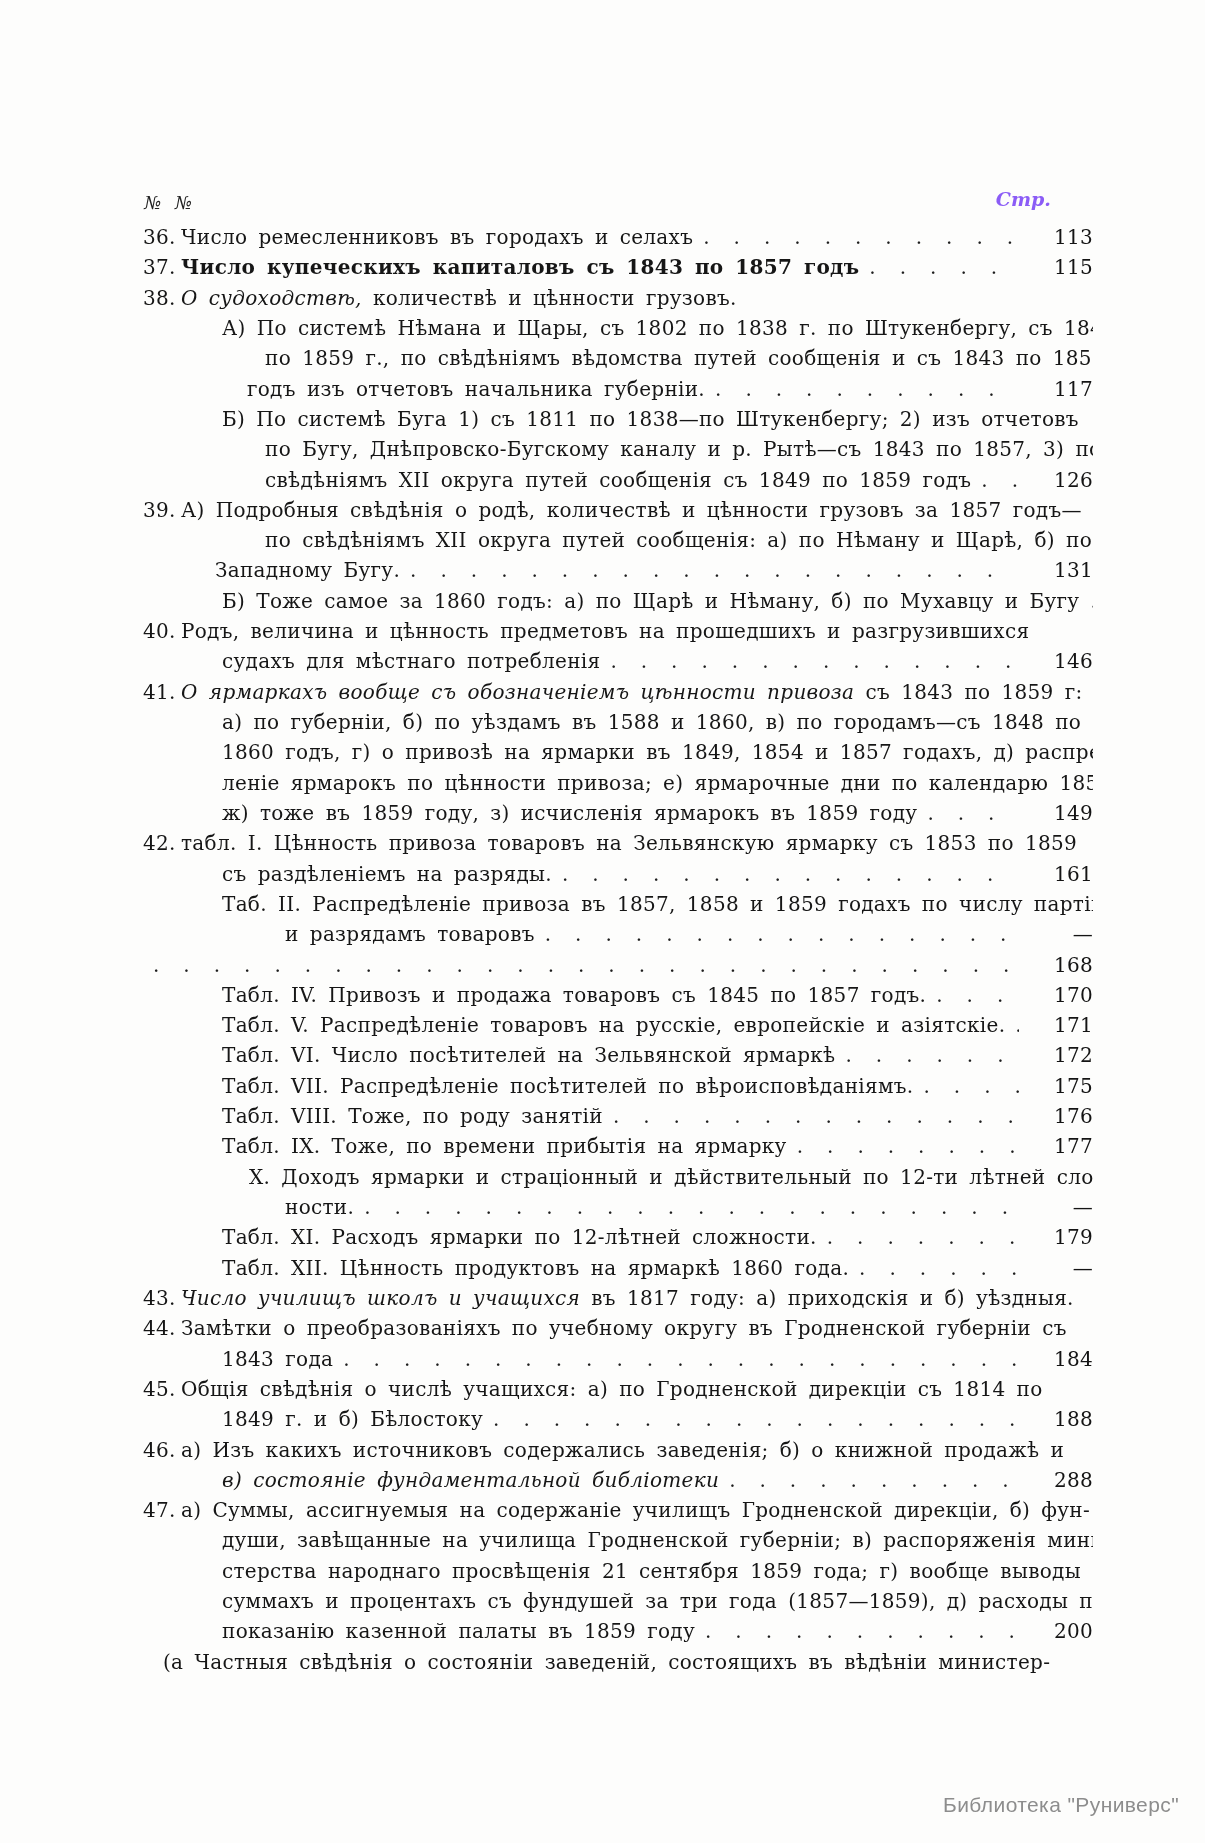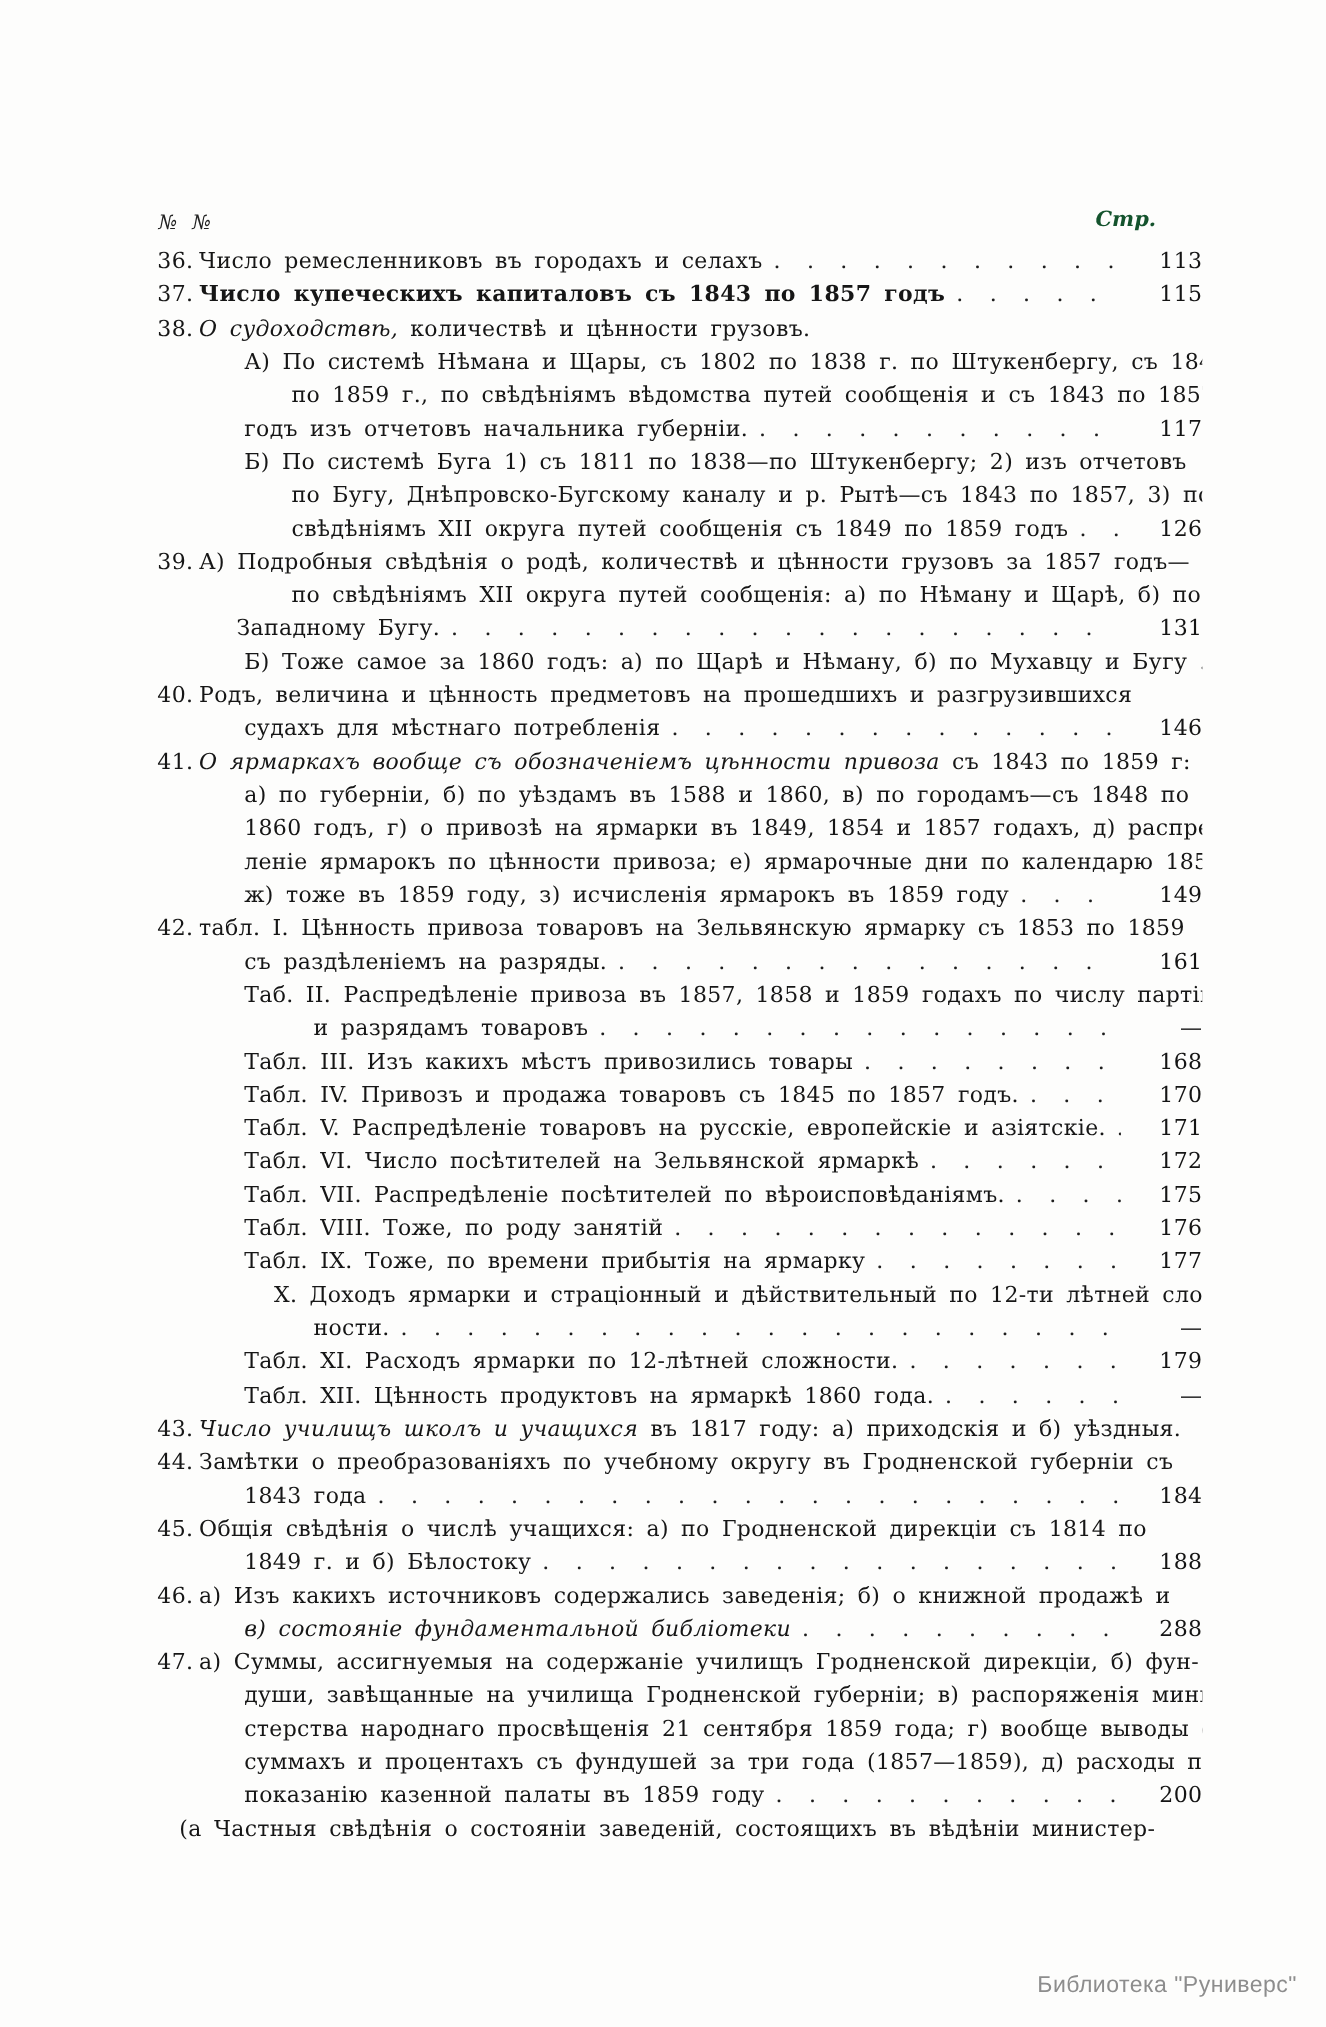--- a/index.html
+++ b/index.html
@@ -13,21 +13,21 @@
   .roman{
     position:absolute;top:144px;left:0;width:1012px;text-align:center;
     font-size:29px;font-weight:bold;letter-spacing:2px;
   }
   .colhead-left{
     position:absolute;top:192px;left:144px;
     font-size:18px;font-style:italic;letter-spacing:4px;color:#222;
   }
   .colhead-right{
     position:absolute;top:188px;left:983px;width:68px;text-align:right;
-    font-size:19px;font-style:italic;font-weight:bold;color:#14532d;
+    font-size:19px;font-style:italic;font-weight:bold;color:#8b5cf6;
   }
   .toc{position:absolute;left:143px;top:222px;width:950px;}
   .row{
     display:flex;align-items:flex-end;
     height:30.32px;line-height:30.32px;
     font-size:20px;letter-spacing:0.3px;word-spacing:4.5px;
     overflow:hidden;white-space:nowrap;
   }
   .num{flex:0 0 38px;}
   .txt{flex:0 0 auto;white-space:nowrap;}
@@ -66,21 +66,21 @@
         <span class="num">38.</span>
         <span class="txt" style="margin-left: 0px;"><i>О судоходствѣ,</i> количествѣ и цѣнности грузовъ.</span>
       </div>
       <div class="row">
         <span class="txt" style="margin-left: 79px;">А) По системѣ Нѣмана и Щары, съ 1802 по 1838 г. по Штукенбергу, съ 1841</span>
       </div>
       <div class="row">
         <span class="txt" style="margin-left: 122px;">по 1859 г., по свѣдѣніямъ вѣдомства путей сообщенія и съ 1843 по 1857</span>
       </div>
       <div class="row">
-        <span class="txt" style="margin-left: 79px;">годъ изъ отчетовъ начальника губерніи.</span>
+        <span class="txt" style="margin-left: 104px;">годъ изъ отчетовъ начальника губерніи.</span>
         <span class="dots">.............................................</span>
         <span class="pg">117</span>
       </div>
       <div class="row">
         <span class="txt" style="margin-left: 79px;">Б) По системѣ Буга 1) съ 1811 по 1838—по Штукенбергу; 2) изъ отчетовъ</span>
       </div>
       <div class="row">
         <span class="txt" style="margin-left: 122px;">по Бугу, Днѣпровско-Бугскому каналу и р. Рытѣ—съ 1843 по 1857, 3) по</span>
       </div>
       <div class="row">
@@ -143,21 +143,20 @@
       <div class="row">
         <span class="txt" style="margin-left: 79px;">Таб. II. Распредѣленіе привоза въ 1857, 1858 и 1859 годахъ по числу партій</span>
         <span class="dots"></span>
       </div>
       <div class="row">
         <span class="txt" style="margin-left: 142px;">и разрядамъ товаровъ</span>
         <span class="dots">.............................................</span>
         <span class="pg">—</span>
       </div>
       <div class="row">
-        <span class="txt" style="margin-left: 79px;">Табл. III. Изъ какихъ мѣстъ привозились товары</span>
         <span class="dots">.............................................</span>
         <span class="pg">168</span>
       </div>
       <div class="row">
         <span class="txt" style="margin-left: 79px;">Табл. IV. Привозъ и продажа товаровъ съ 1845 по 1857 годъ.</span>
         <span class="dots">.............................................</span>
         <span class="pg">170</span>
       </div>
       <div class="row">
         <span class="txt" style="margin-left: 79px;">Табл. V. Распредѣленіе товаровъ на русскіе, европейскіе и азіятскіе.</span>

